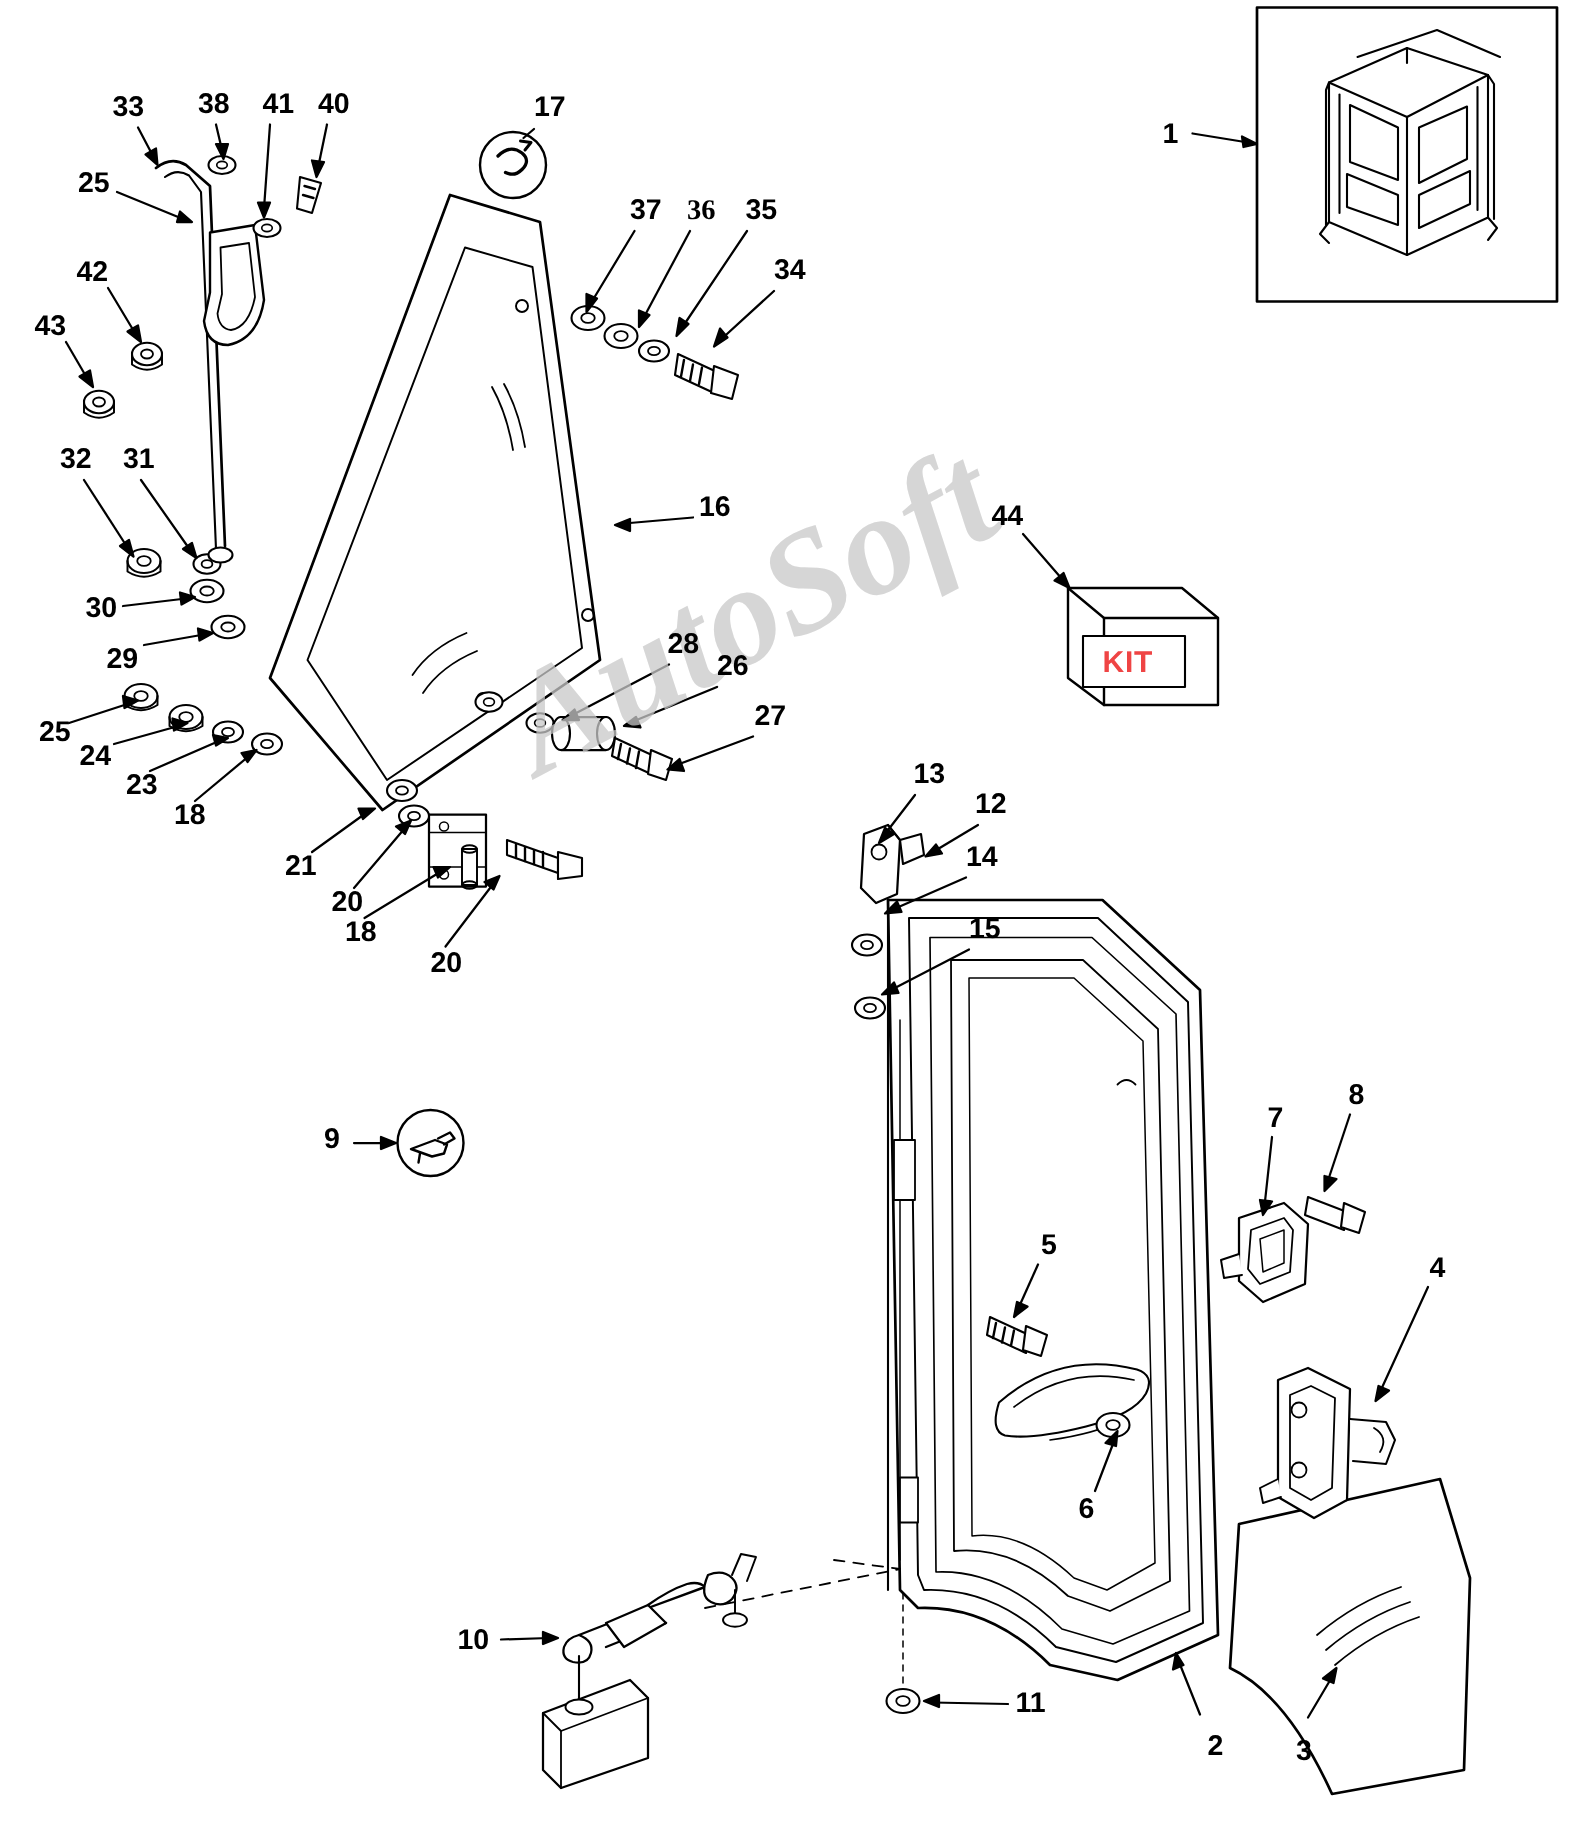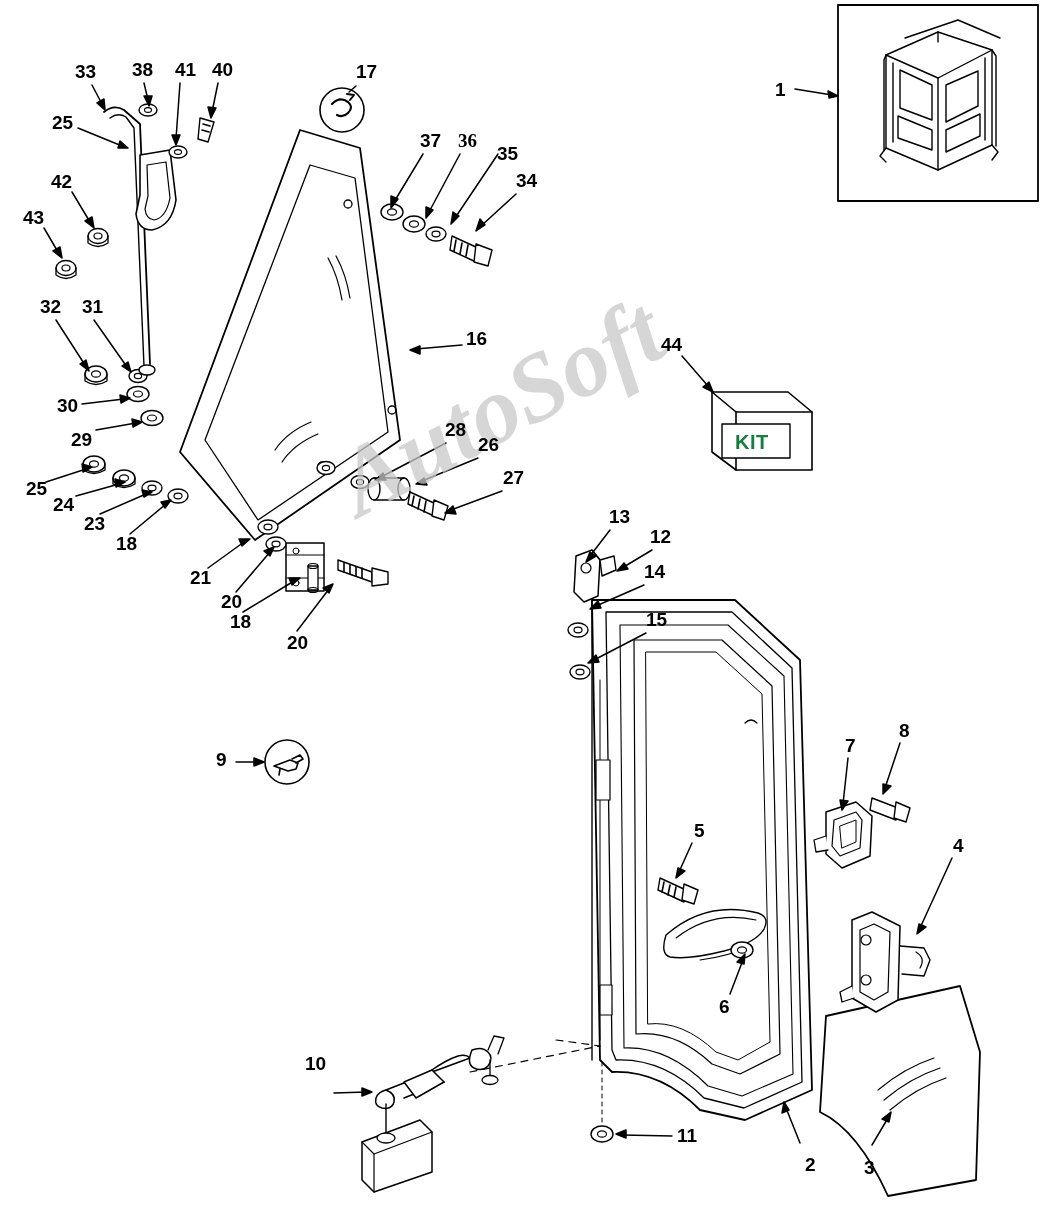--- a/index.html
+++ b/index.html
@@ -28,21 +28,21 @@
     font-weight: bold;
     color: #000000;
     white-space: nowrap;
     line-height: 1;
   }
   .kit-label {
     position: absolute;
     font-family: "Liberation Sans", sans-serif;
     font-size: 20px;
     font-weight: bold;
-    color: #15803d;
+    color: #ef4444;
     letter-spacing: 0.5px;
   }
   #watermark {
     position: absolute;
     left: 318px;
     top: 440px;
     width: 420px;
     height: 260px;
     font-family: "Liberation Serif", serif;
     font-size: 96px;
@@ -467,21 +467,21 @@
 
   <div class="callout" style="left:775px;  top:80px;">1</div>
   <div class="callout" style="left:805px;  top:1155px;">2</div>
   <div class="callout" style="left:864px;  top:1158px;">3</div>
   <div class="callout" style="left:953px;  top:836px;">4</div>
   <div class="callout" style="left:694px;  top:821px;">5</div>
   <div class="callout" style="left:719px;  top:997px;">6</div>
   <div class="callout" style="left:845px;  top:736px;">7</div>
   <div class="callout" style="left:899px;  top:721px;">8</div>
   <div class="callout" style="left:216px;  top:750px;">9</div>
-  <div class="callout" style="left:305px;  top:1054px;text-align:right;">10</div>
+  <div class="callout" style="left:305px;  top:1084px;text-align:right;">10</div>
   <div class="callout" style="left:677px;  top:1126px;">11</div>
   <div class="callout" style="left:650px;  top:527px;">12</div>
   <div class="callout" style="left:609px;  top:507px;">13</div>
   <div class="callout" style="left:644px;  top:562px;">14</div>
   <div class="callout" style="left:646px;  top:610px;">15</div>
   <div class="callout" style="left:466px;  top:329px;">16</div>
   <div class="callout" style="left:356px;  top:62px;">17</div>
   <div class="callout" style="left:230px;  top:612px;">18</div>
   <div class="callout" style="left:287px;  top:633px;">20</div>
   <div class="callout" style="left:221px;  top:592px;">20</div>
@@ -492,21 +492,21 @@
   <div class="callout" style="left:26px;   top:479px;">25</div>
   <div class="callout" style="left:478px;  top:435px;">26</div>
   <div class="callout" style="left:503px;  top:468px;">27</div>
   <div class="callout" style="left:445px;  top:420px;">28</div>
   <div class="callout" style="left:71px;   top:430px;">29</div>
   <div class="callout" style="left:57px;   top:396px;">30</div>
   <div class="callout" style="left:82px;   top:297px;">31</div>
   <div class="callout" style="left:40px;   top:297px;">32</div>
   <div class="callout" style="left:75px;   top:62px;">33</div>
   <div class="callout" style="left:516px;  top:171px;">34</div>
-  <div class="callout" style="left:497px;  top:144px;text-align:right;">35</div>
+  <div class="callout" style="left:497px;  top:131px;text-align:right;">35</div>
   <div class="callout" style="left:458px;  top:131px;font-family:Liberation Serif, serif;">36</div>
   <div class="callout" style="left:420px;  top:131px;">37</div>
   <div class="callout" style="left:132px;  top:60px;">38</div>
   <div class="callout" style="left:52px;   top:113px;">25</div>
   <div class="callout" style="left:212px;  top:60px;">40</div>
   <div class="callout" style="left:175px;  top:60px;">41</div>
   <div class="callout" style="left:51px;   top:172px;">42</div>
   <div class="callout" style="left:23px;   top:208px;">43</div>
   <div class="callout" style="left:661px;  top:335px;">44</div>
 

